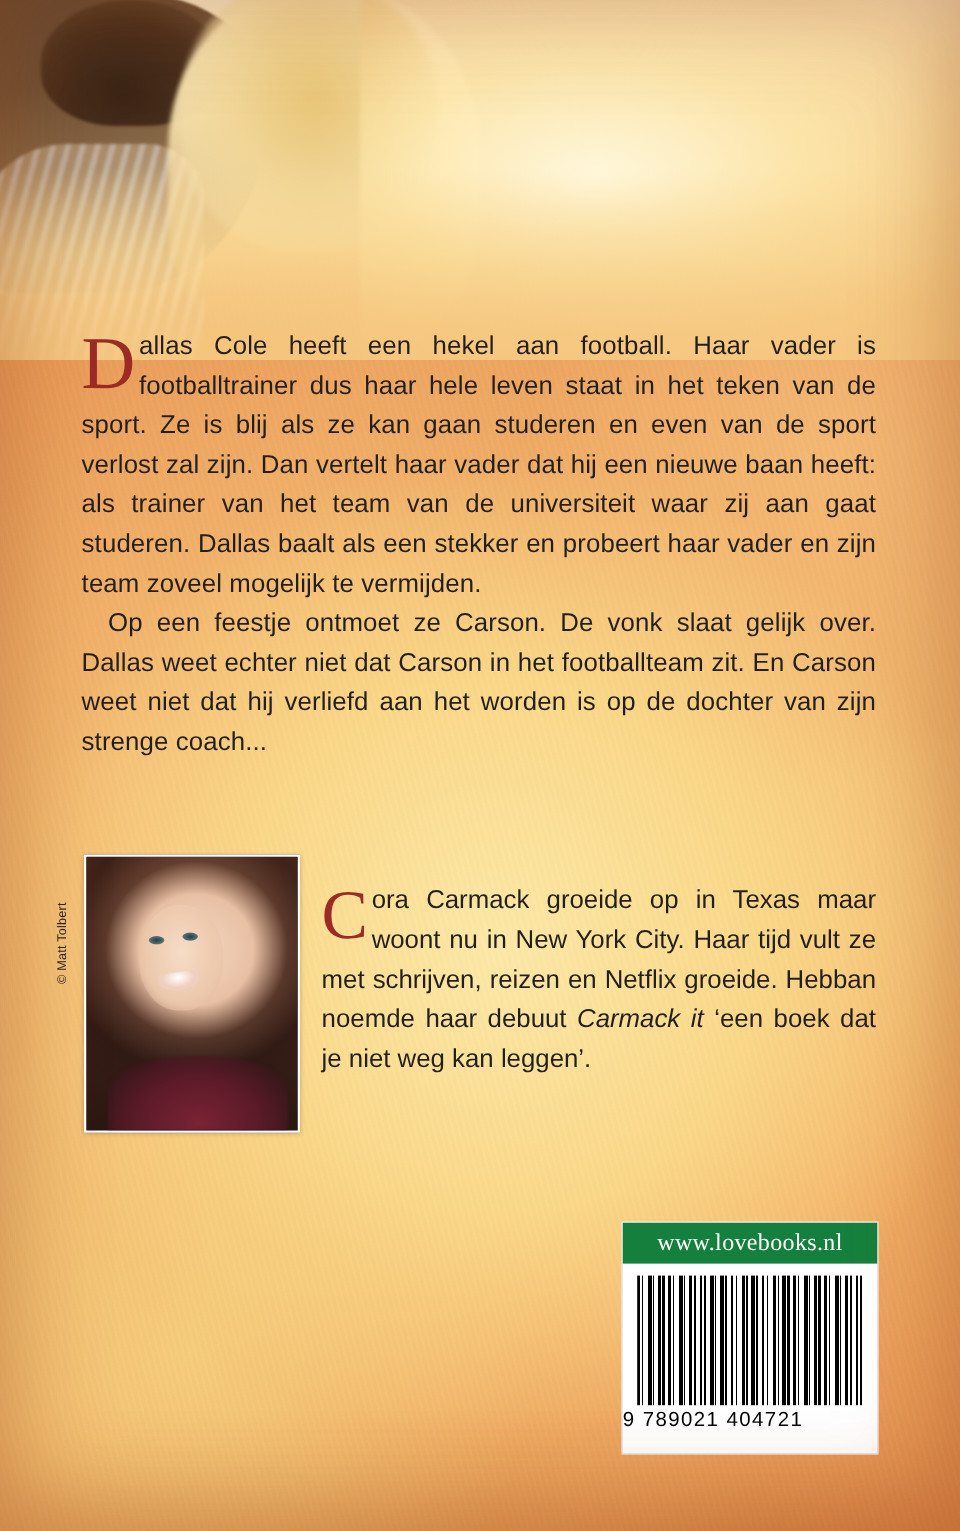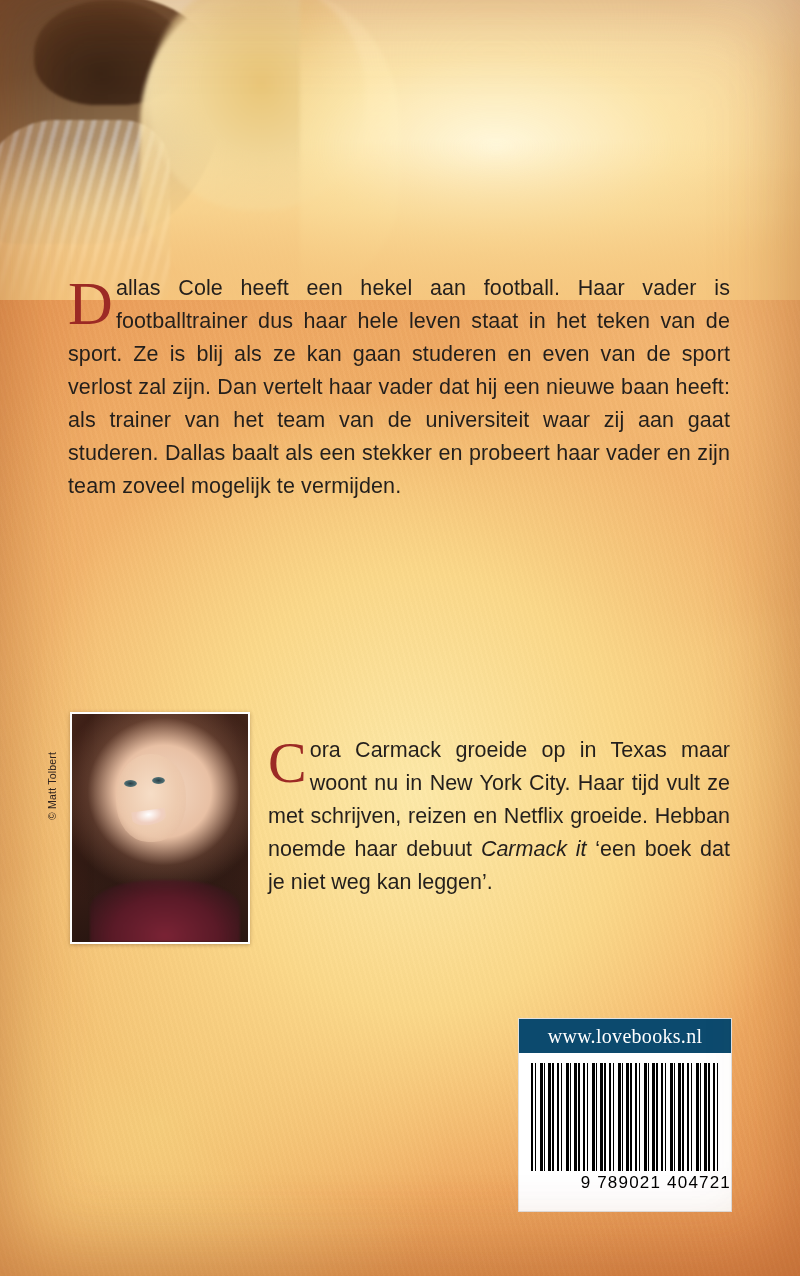--- a/index.html
+++ b/index.html
@@ -217,21 +217,21 @@
     position: absolute;
     left: 518px;
     top: 1018px;
     width: 212px;
     height: 192px;
     background: #ffffff;
     border: 1px solid #e2e2e2;
   }
   .site-band {
     height: 34px;
-    background: #0c4a6e;
+    background: #15803d;
     color: #fff;
     display: flex;
     align-items: center;
     justify-content: center;
     font-family: "Liberation Serif", serif;
     font-size: 20px;
     letter-spacing: .3px;
   }
   .site-band span { color: #fff; }
   .barcode-area {
@@ -245,21 +245,21 @@
     width: 100%;
     background-image: repeating-linear-gradient(90deg,
       #000 0px, #000 2px, #fff 2px, #fff 4px,
       #000 4px, #000 5px, #fff 5px, #fff 9px,
       #000 9px, #000 12px, #fff 12px, #fff 13px,
       #000 13px, #000 14px, #fff 14px, #fff 17px,
       #000 17px, #000 20px, #fff 20px, #fff 21px,
       #000 21px, #000 23px, #fff 23px, #fff 26px);
   }
   .isbn {
-    text-align: right;
+    text-align: left;
     font-family: "Liberation Sans", sans-serif;
     font-size: 17px;
     letter-spacing: 1.2px;
     color: #000;
     margin-top: 2px;
   }
 </style>
 </head>
 <body>
 
@@ -274,20 +274,21 @@
     <div class="man-shirt"></div>
     <div class="man-hair"></div>
     <div class="woman"></div>
     <div class="woman-hair"></div>
     <div class="glow"></div>
     <div class="fade"></div>
   </div>
 
   <div class="blurb">
     <p><span class="dropcap">D</span><span>allas Cole heeft een hekel aan football. Haar vader is footballtrainer dus haar hele leven staat in het teken van de sport. Ze is blij als ze kan gaan studeren en even van de sport verlost zal zijn. Dan vertelt haar vader dat hij een nieuwe baan heeft: als trainer van het team van de universiteit waar zij aan gaat studeren. Dallas baalt als een stekker en probeert haar vader en zijn team zoveel mogelijk te vermijden.</span></p>
+    <p class="indent">Op een feestje ontmoet ze Carson. De vonk slaat gelijk over. Dallas weet echter niet dat Carson in het footballteam zit. En Carson weet niet dat hij verliefd aan het worden is op de dochter van zijn strenge coach...</p>
   </div>
 
   <div class="author-photo-wrap">
     <div class="author-photo">
       <div class="face"></div>
       <div class="eye-l"></div>
       <div class="eye-r"></div>
       <div class="smile"></div>
       <div class="body"></div>
     </div>

